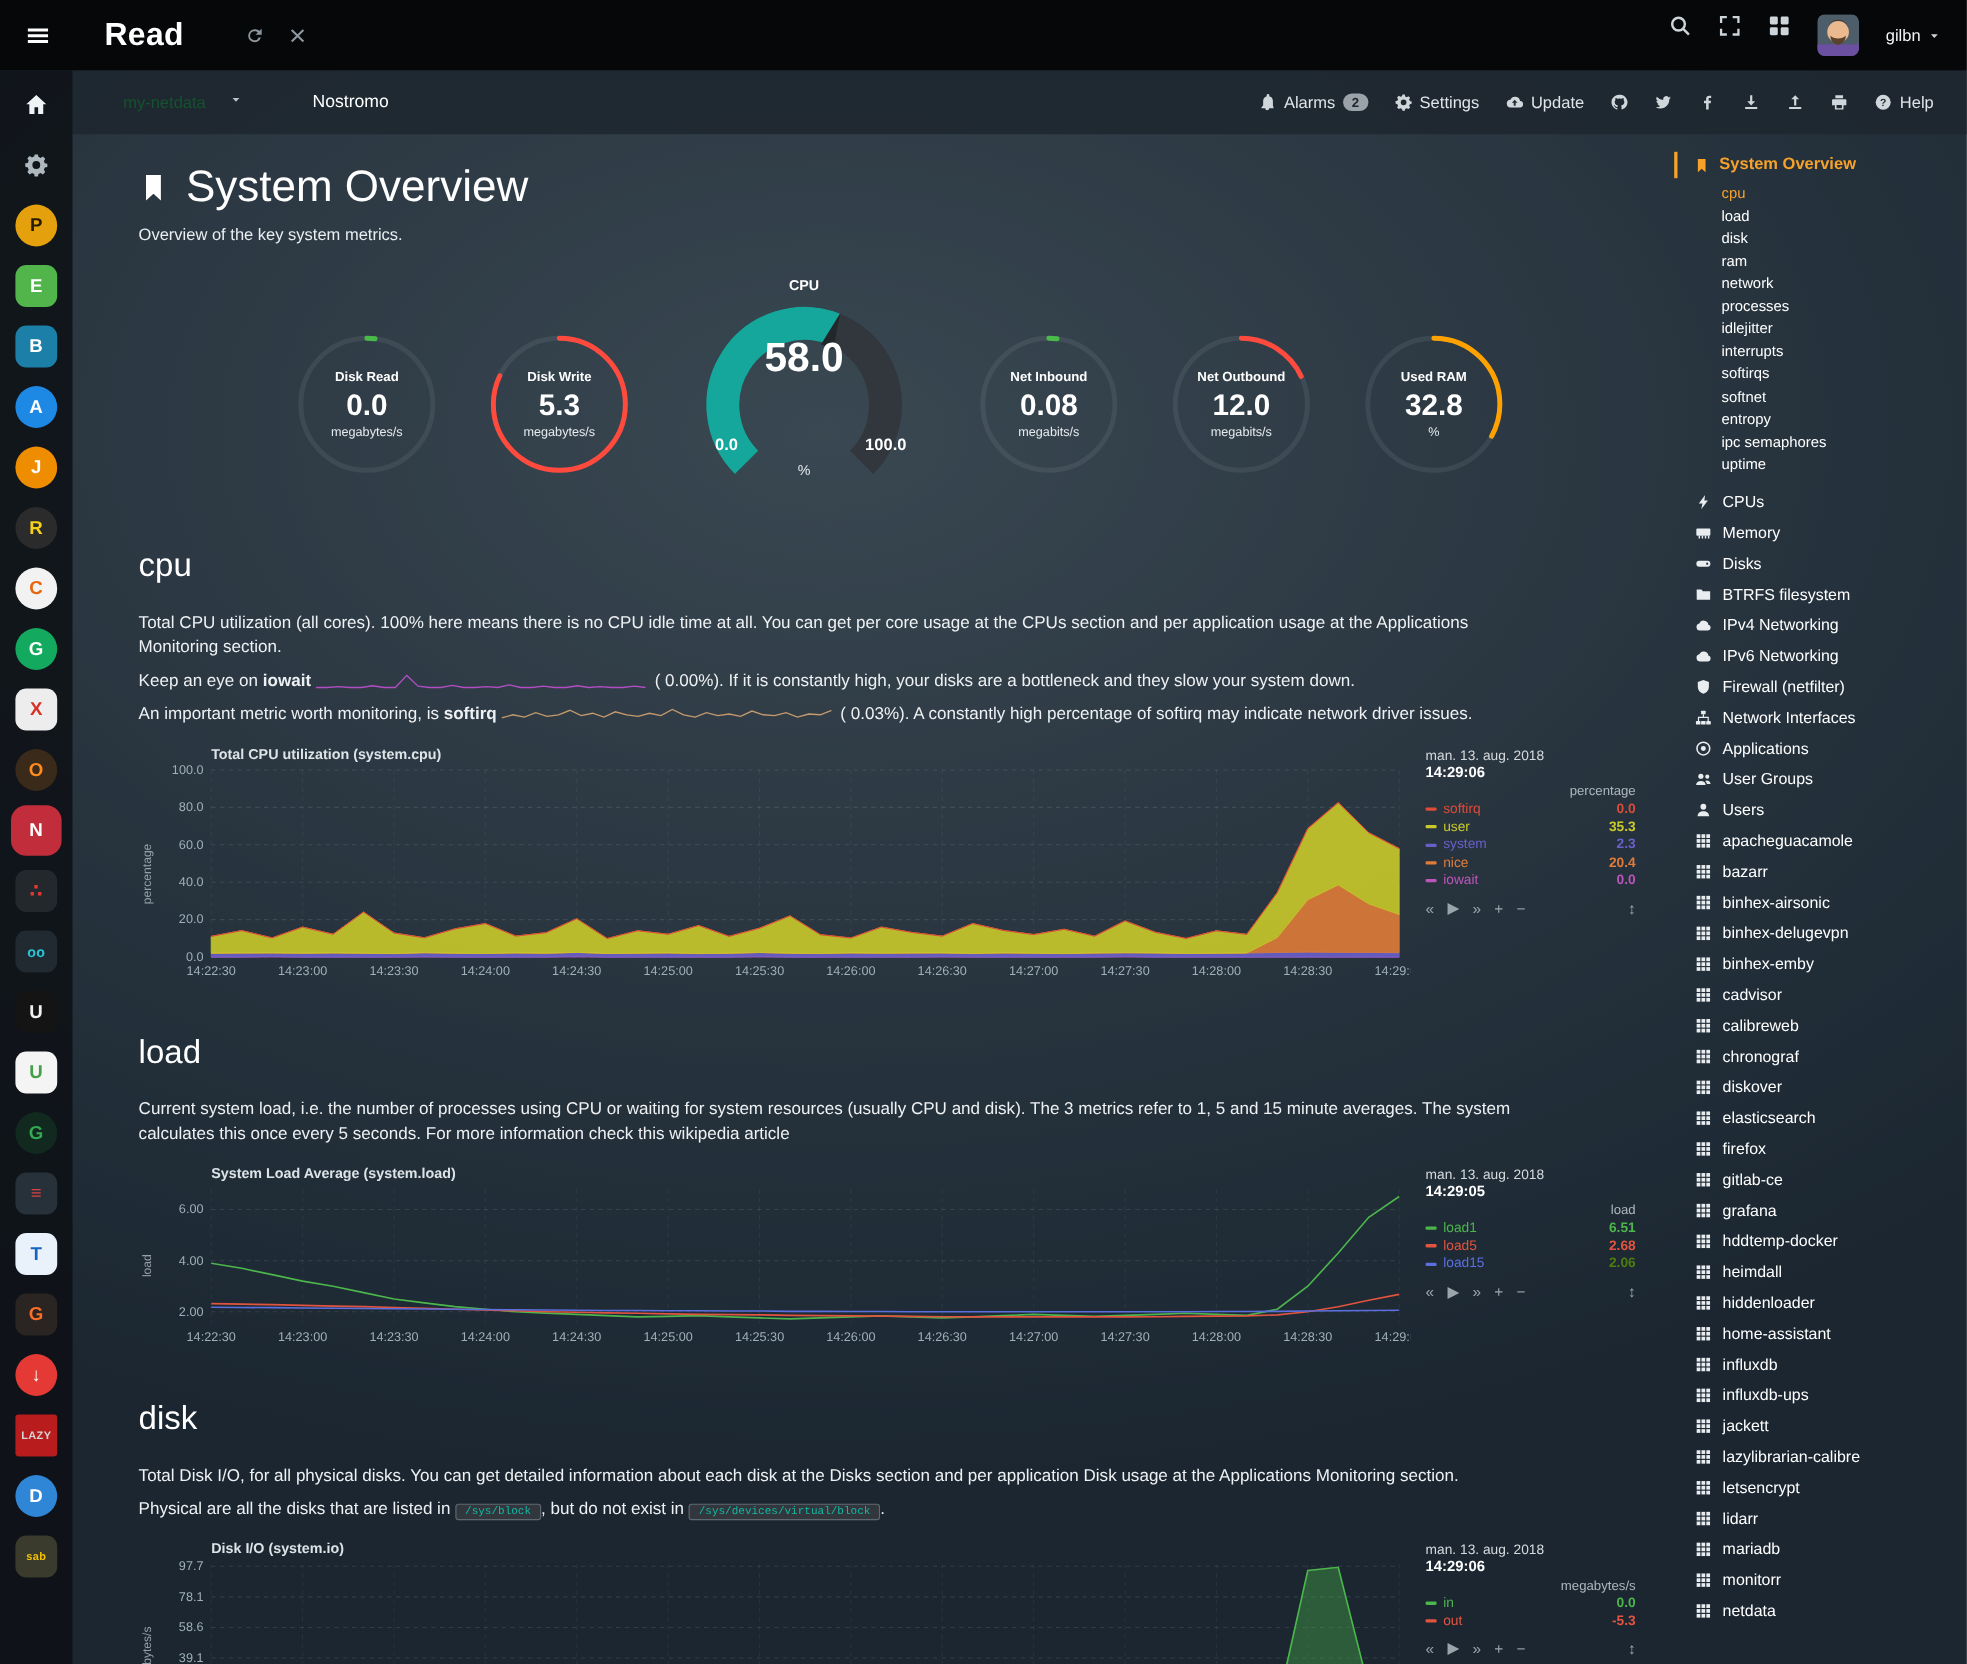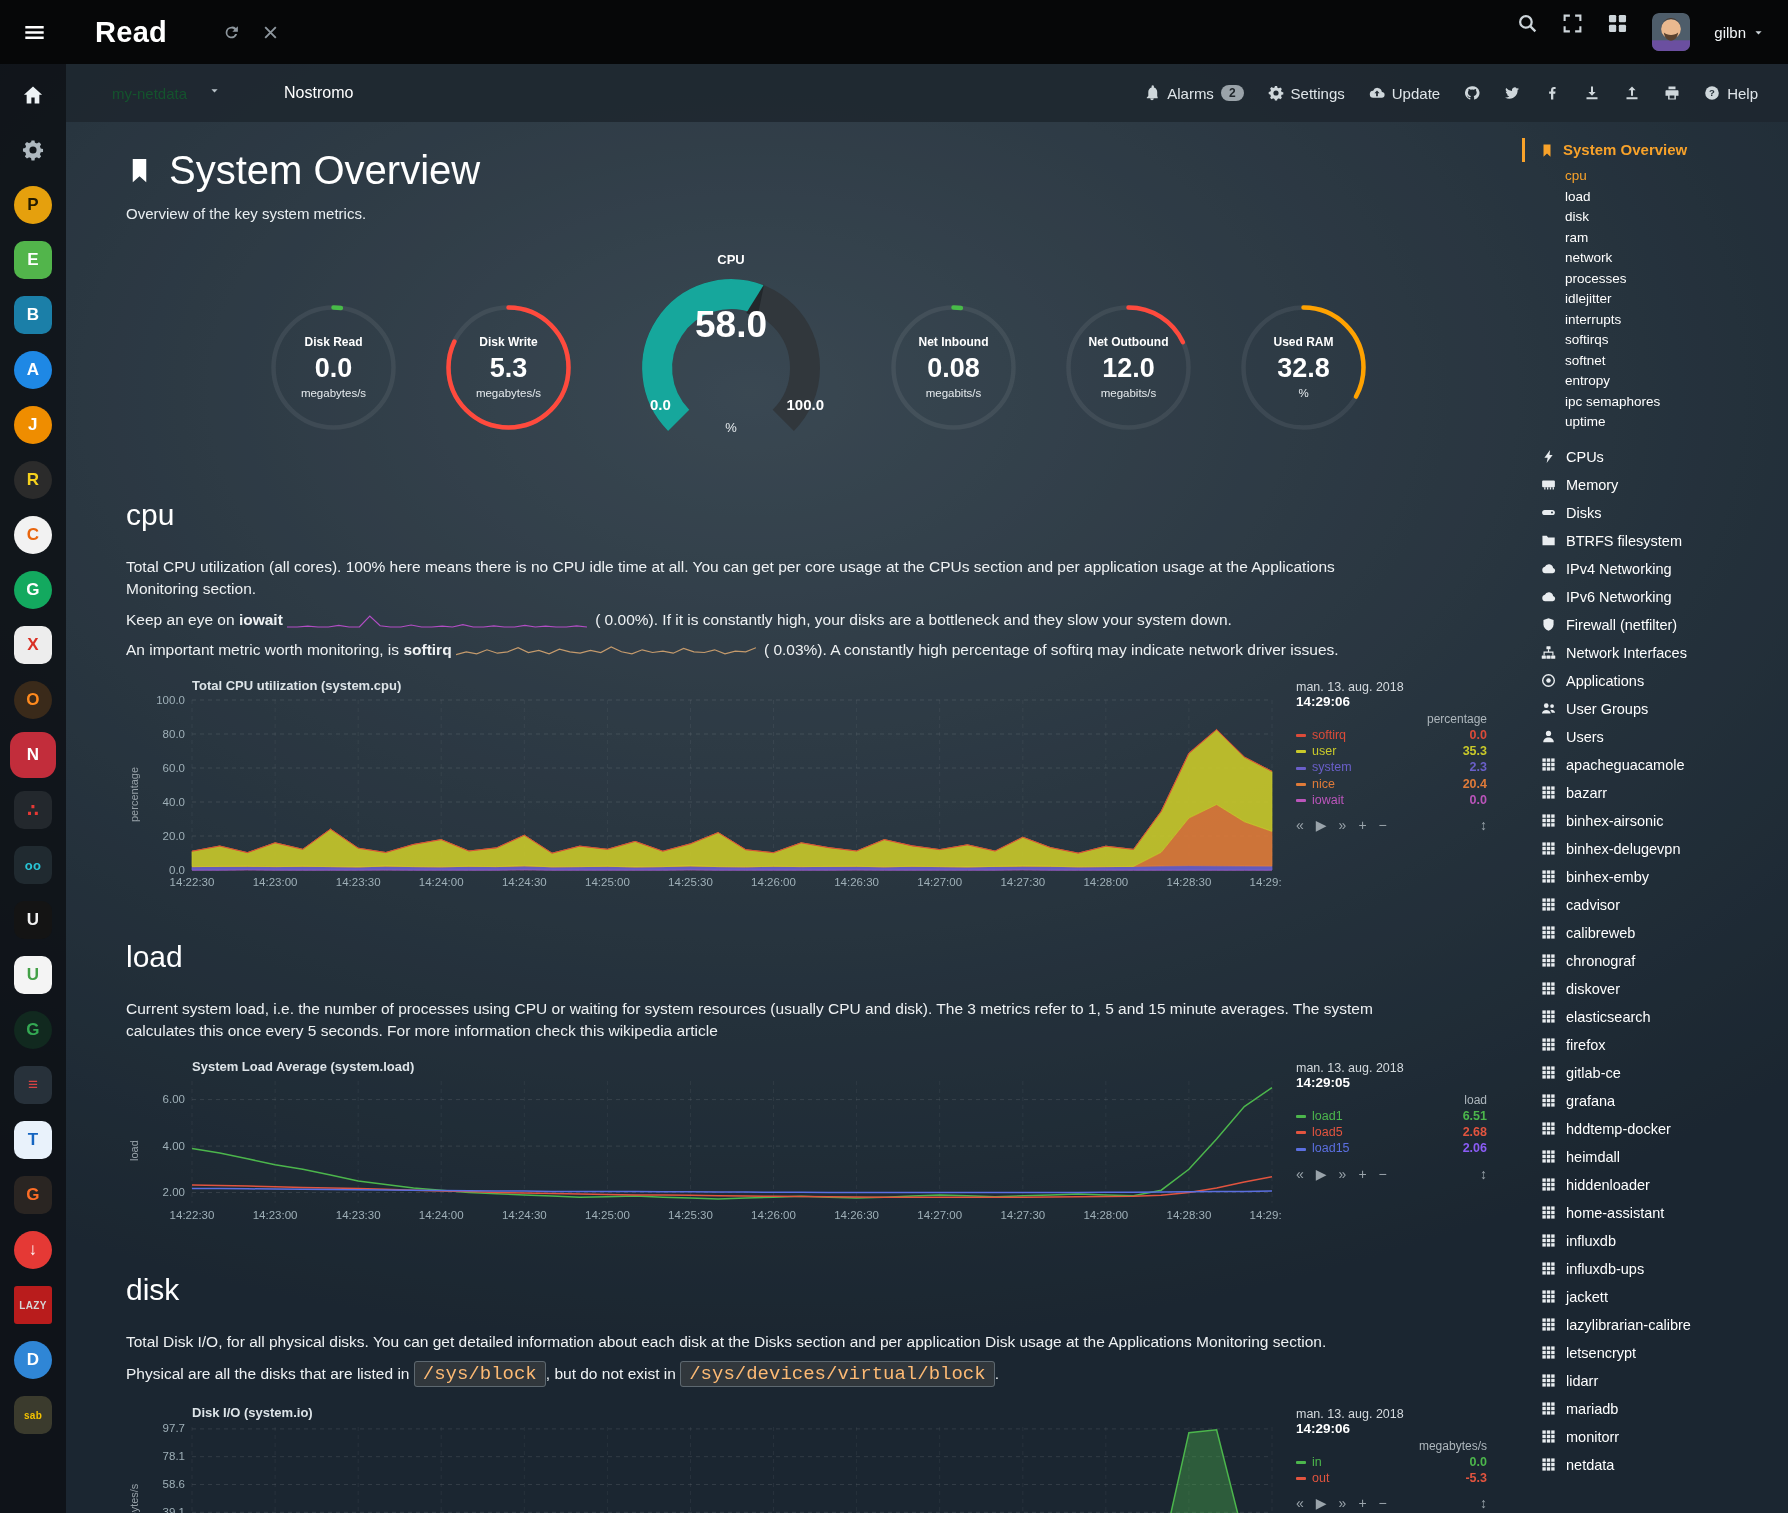--- a/index.html
+++ b/index.html
@@ -70,21 +70,21 @@
 .cpu-value{position:absolute;top:36px;left:0;width:100%;text-align:center;font-size:37px;font-weight:bold}
 .cpu-min{position:absolute;left:34px;top:128px;font-size:15px;font-weight:bold}
 .cpu-max{position:absolute;right:22px;top:128px;font-size:15px;font-weight:bold}
 .cpu-unit{position:absolute;left:0;width:100%;top:152px;font-size:13px;color:#e6ebee}
 
 
 .sect-h{font-size:30px;font-weight:normal;margin-top:46px;margin-bottom:24px;color:#fff}
 .para{font-size:15.5px;line-height:1.45;color:#eef1f3;max-width:1260px;margin-top:8px}
 .para b{font-weight:bold}
 .spark{display:inline-block;width:300px;height:15px;vertical-align:middle;margin:0 4px}
-.codechip{font-family:"Liberation Mono","DejaVu Sans Mono",monospace;background:#31373c;border:1px solid #5d6870;padding:1px 8px;border-radius:3px;font-size:19px;color:#fdba74;white-space:nowrap}
+.codechip{font-family:"Liberation Mono","DejaVu Sans Mono",monospace;background:#31373c;border:1px solid #5d6870;padding:1px 8px;border-radius:3px;font-size:10px;color:#14b8a6;white-space:nowrap}
 .wiki-link{color:#eef1f3}
 
 
 .chart{margin-top:16px}
 .chart-title{font-size:13px;font-weight:bold;color:#dde4e8;margin-left:66px;margin-bottom:1px}
 .chart-row{display:flex;align-items:stretch}
 .yunit{width:16px;display:flex;align-items:center;justify-content:center;color:#97a1a8;font-size:11px;writing-mode:vertical-rl;transform:rotate(180deg)}
 .plot .gh{stroke:rgba(255,255,255,.10);stroke-dasharray:4 4}
 .plot .gv{stroke:rgba(255,255,255,.055);stroke-dasharray:4 4}
 .plot .xl{fill:#9fb0b8;font-size:11.5px;text-anchor:middle}
@@ -545,21 +545,21 @@
                   <div class="lg-row">
                     <span class="lg-name" style="color:#4cb64c"><i class="lg-dash" style="background:#4cb64c"></i>load1</span>
                     <span class="lg-val" style="color:#4cb64c">6.51</span>
                   </div>
                   <div class="lg-row">
                     <span class="lg-name" style="color:#e2543f"><i class="lg-dash" style="background:#e2543f"></i>load5</span>
                     <span class="lg-val" style="color:#e2543f">2.68</span>
                   </div>
                   <div class="lg-row">
                     <span class="lg-name" style="color:#5b6fe0"><i class="lg-dash" style="background:#5b6fe0"></i>load15</span>
-                    <span class="lg-val" style="color:#8b5cf6">2.06</span>
+                    <span class="lg-val" style="color:#4d7c0f">2.06</span>
                   </div>
                 </div>
                 <div class="lg-controls">
                   <span class="ctl">«</span>
                   <span class="ctl">▶</span>
                   <span class="ctl">»</span>
                   <span class="ctl">+</span>
                   <span class="ctl">−</span>
                   <span class="ctl" style="margin-left:auto">↕</span>
                 </div>

